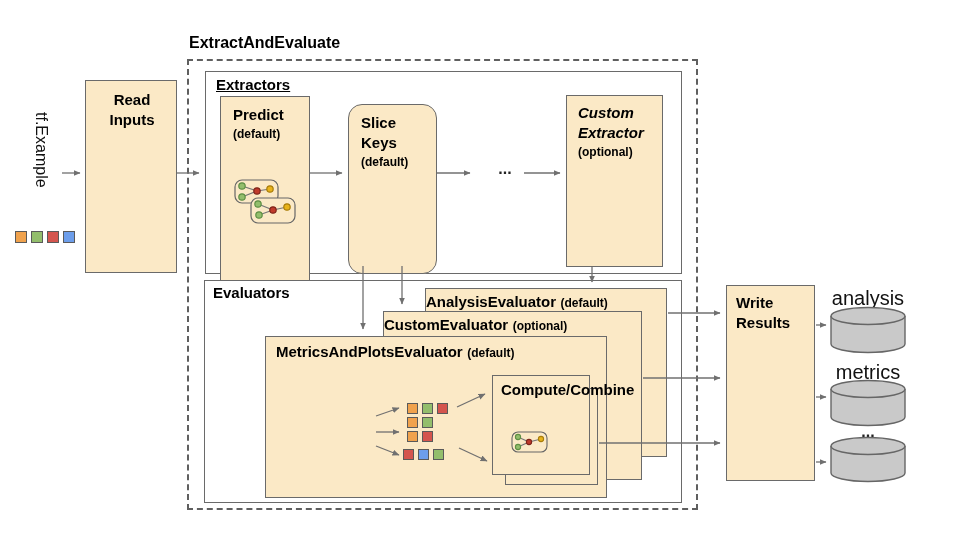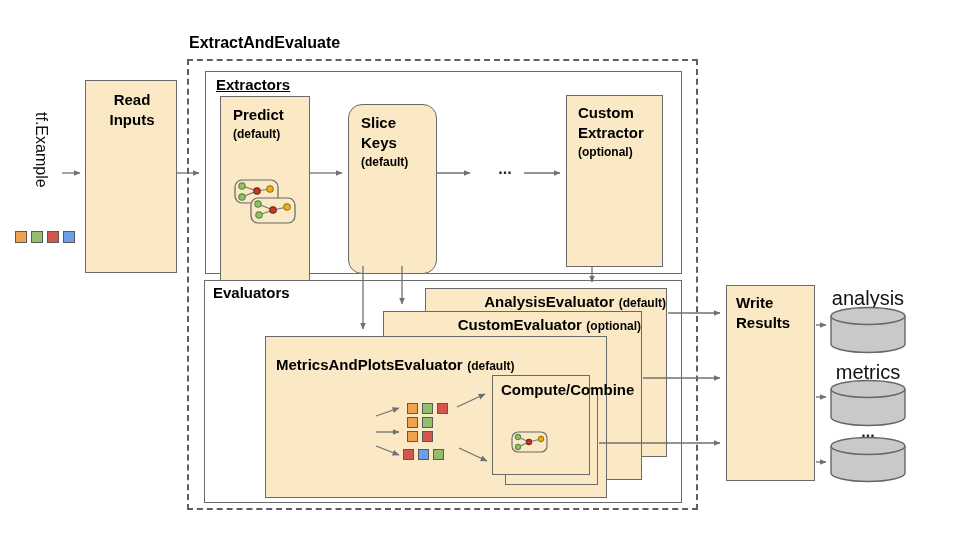--- a/index.html
+++ b/index.html
@@ -17,21 +17,21 @@
     box-sizing:border-box;
   }
   .dashed-box {
     position:absolute; border:2px dashed #5f5f5f; box-sizing:border-box;
     background:transparent;
   }
   .lbl  { font-weight:bold; font-size:15px; line-height:20px; color:#000; }
   .qual { font-weight:bold; font-size:12px; line-height:16px; color:#000; }
   .qual-inline { font-weight:bold; font-size:12px; color:#000; }
   .plain { font-size:20px; color:#111; }
-  .hdr { position:absolute; left:0; right:0; text-align:right; white-space:nowrap; }
+  .hdr { position:absolute; left:0; right:0; text-align:left; white-space:nowrap; }
   .vert {
     writing-mode:vertical-rl; text-orientation:mixed;
     font-size:16px; color:#111;
   }
   .ellipsis { font-weight:bold; font-size:16px; color:#222; text-align:center; }
   
   .sq-row { height:11px; margin-bottom:3px; white-space:nowrap; }
   .sq {
     display:inline-block; width:9px; height:9px; border:1px solid #5a5a5a;
     margin-right:4px; vertical-align:top;
@@ -71,21 +71,21 @@
   </div>
 
   <div class="box" style="left:348px; top:104px; width:89px; height:170px;border-radius:14px;">
     <div class="lbl" style="padding:8px 18px 0 12px;">Slice Keys</div>
     <div class="qual" style="padding:1px 6px 0 12px;">(default)</div>
   </div>
 
   <div class="abs ellipsis" style="left:488px; top:160px; width:34px;">...</div>
 
   <div class="box" style="left:566px; top:95px; width:97px; height:172px;">
-    <div class="lbl" style="padding:7px 8px 0 11px;">Custom Extractor</div>
+    <div class="lbl" style="padding:7px 8px 0 11px;font-style:italic;">Custom Extractor</div>
     <div class="qual" style="padding:1px 6px 0 11px;">(optional)</div>
   </div>
 
   <div class="container-box" style="left:204px; top:280px; width:478px; height:223px;">
     <div class="lbl" style="padding:2px 0 0 8px;">Evaluators</div>
   </div>
 
   <div class="box" style="left:425px; top:288px; width:242px; height:169px;">
     <div class="hdr" style="top:3px;">
       <span class="lbl">AnalysisEvaluator</span>
@@ -94,21 +94,21 @@
   </div>
 
   <div class="box" style="left:383px; top:311px; width:259px; height:169px;">
     <div class="hdr" style="top:3px;">
       <span class="lbl">CustomEvaluator</span>
       <span class="qual-inline">(optional)</span>
     </div>
   </div>
 
   <div class="box" style="left:265px; top:336px; width:342px; height:162px;">
-    <div class="abs" style="left:10px; top:18px; white-space:nowrap;">
+    <div class="abs" style="left:10px; top:5px; white-space:nowrap;">
       <span class="lbl">MetricsAndPlotsEvaluator</span>
       <span class="qual-inline">(default)</span>
     </div>
   </div>
 
 
   <div class="abs slice-grid" style="left:407px; top:403px;">
       <div class="sq-row"><span class="sq sq-orange"></span><span class="sq sq-green"></span><span class="sq sq-red"></span></div>
       <div class="sq-row"><span class="sq sq-orange"></span><span class="sq sq-green"></span></div>
       <div class="sq-row"><span class="sq sq-orange"></span><span class="sq sq-red"></span></div>

